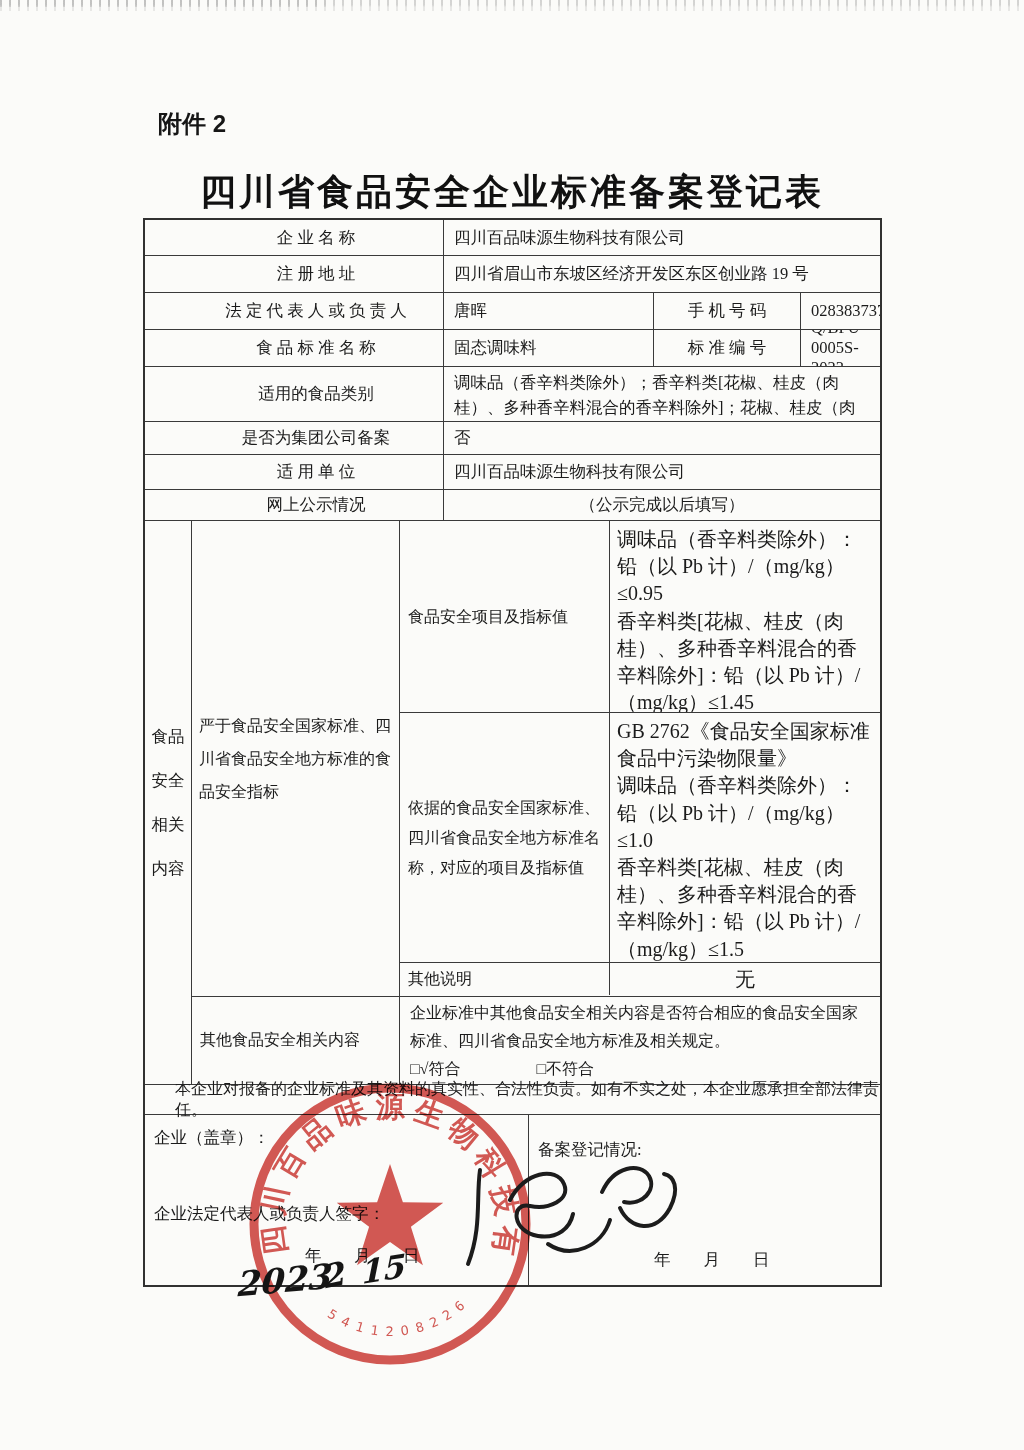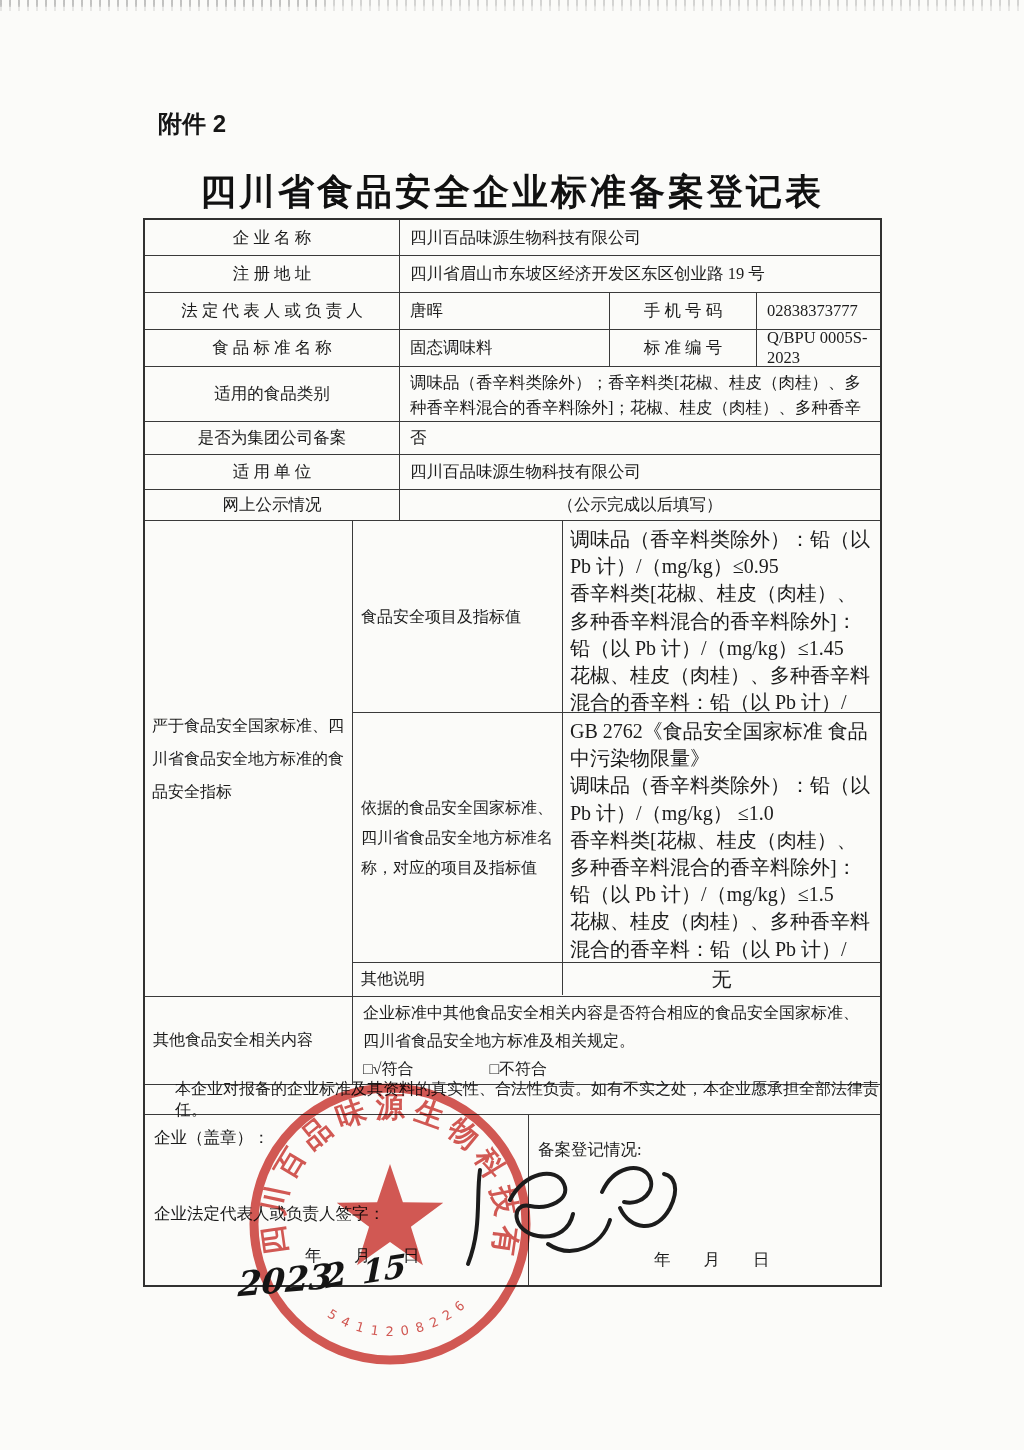--- a/index.html
+++ b/index.html
@@ -26,21 +26,21 @@
     font-family:"Liberation Sans","DejaVu Sans",sans-serif; }
   
   .tbl { position:absolute; left:143px; top:218px; width:739px;
     border:2px solid #313131; background:transparent; font-size:16.5px; }
   .row { display:flex; border-bottom:1px solid #3a3a3a; }
   .row:last-child { border-bottom:none; }
   .c { overflow:hidden; }
   .br { border-right:1px solid #3a3a3a; }
   .cc { display:flex; align-items:center; justify-content:center; text-align:center; }
   .cl { display:flex; align-items:center; padding-left:10px; }
-  .lblcol { width:255px; }
+  .lblcol { width:255px;margin-left:44px; }
   .valcol { flex:1; }
   .v1 { width:210px; } .l2 { width:147px; } .v2 { flex:1; }
   .h36{height:36px} .h37{height:37px} .h55{height:55px} .h33{height:33px}
   .h35{height:35px} .h31{height:31px}
   .wrapval { flex:1; padding:3px 10px 0 10px; line-height:25px; }
   
   .bigrow { display:flex; height:564px; }
   .side { width:47px; display:flex; align-items:center; justify-content:center; }
   .vtext { white-space:pre-line; text-align:center; line-height:44px; font-size:16.5px; }
   .bigright { flex:1; display:flex; flex-direction:column; }
@@ -140,20 +140,26 @@
       <div class="c lblcol br cc">适  用  单  位</div>
       <div class="c valcol cl">四川百品味源生物科技有限公司</div>
     </div>
 
     <div class="row h31">
       <div class="c lblcol br cc">网上公示情况</div>
       <div class="c valcol cc">（公示完成以后填写）</div>
     </div>
 
     <div class="row bigrow">
+      <div class="c side br">
+        <div class="vtext">食品
+安全
+相关
+内容</div>
+      </div>
       <div class="bigright">
         <div class="secA">
           <div class="c stricter br">严于食品安全国家标准、四川省食品安全地方标准的食品安全指标</div>
           <div class="stackA">
             <div class="rA hA1">
               <div class="c sublbl br">食品安全项目及指标值</div>
               <div class="c subval">调味品（香辛料类除外）：铅（以 Pb 计）/（mg/kg）≤0.95
 香辛料类[花椒、桂皮（肉桂）、多种香辛料混合的香辛料除外]：铅（以 Pb 计）/（mg/kg）≤1.45
 花椒、桂皮（肉桂）、多种香辛料混合的香辛料：铅（以 Pb 计）/（mg/kg）≤2.95</div>
             </div>

